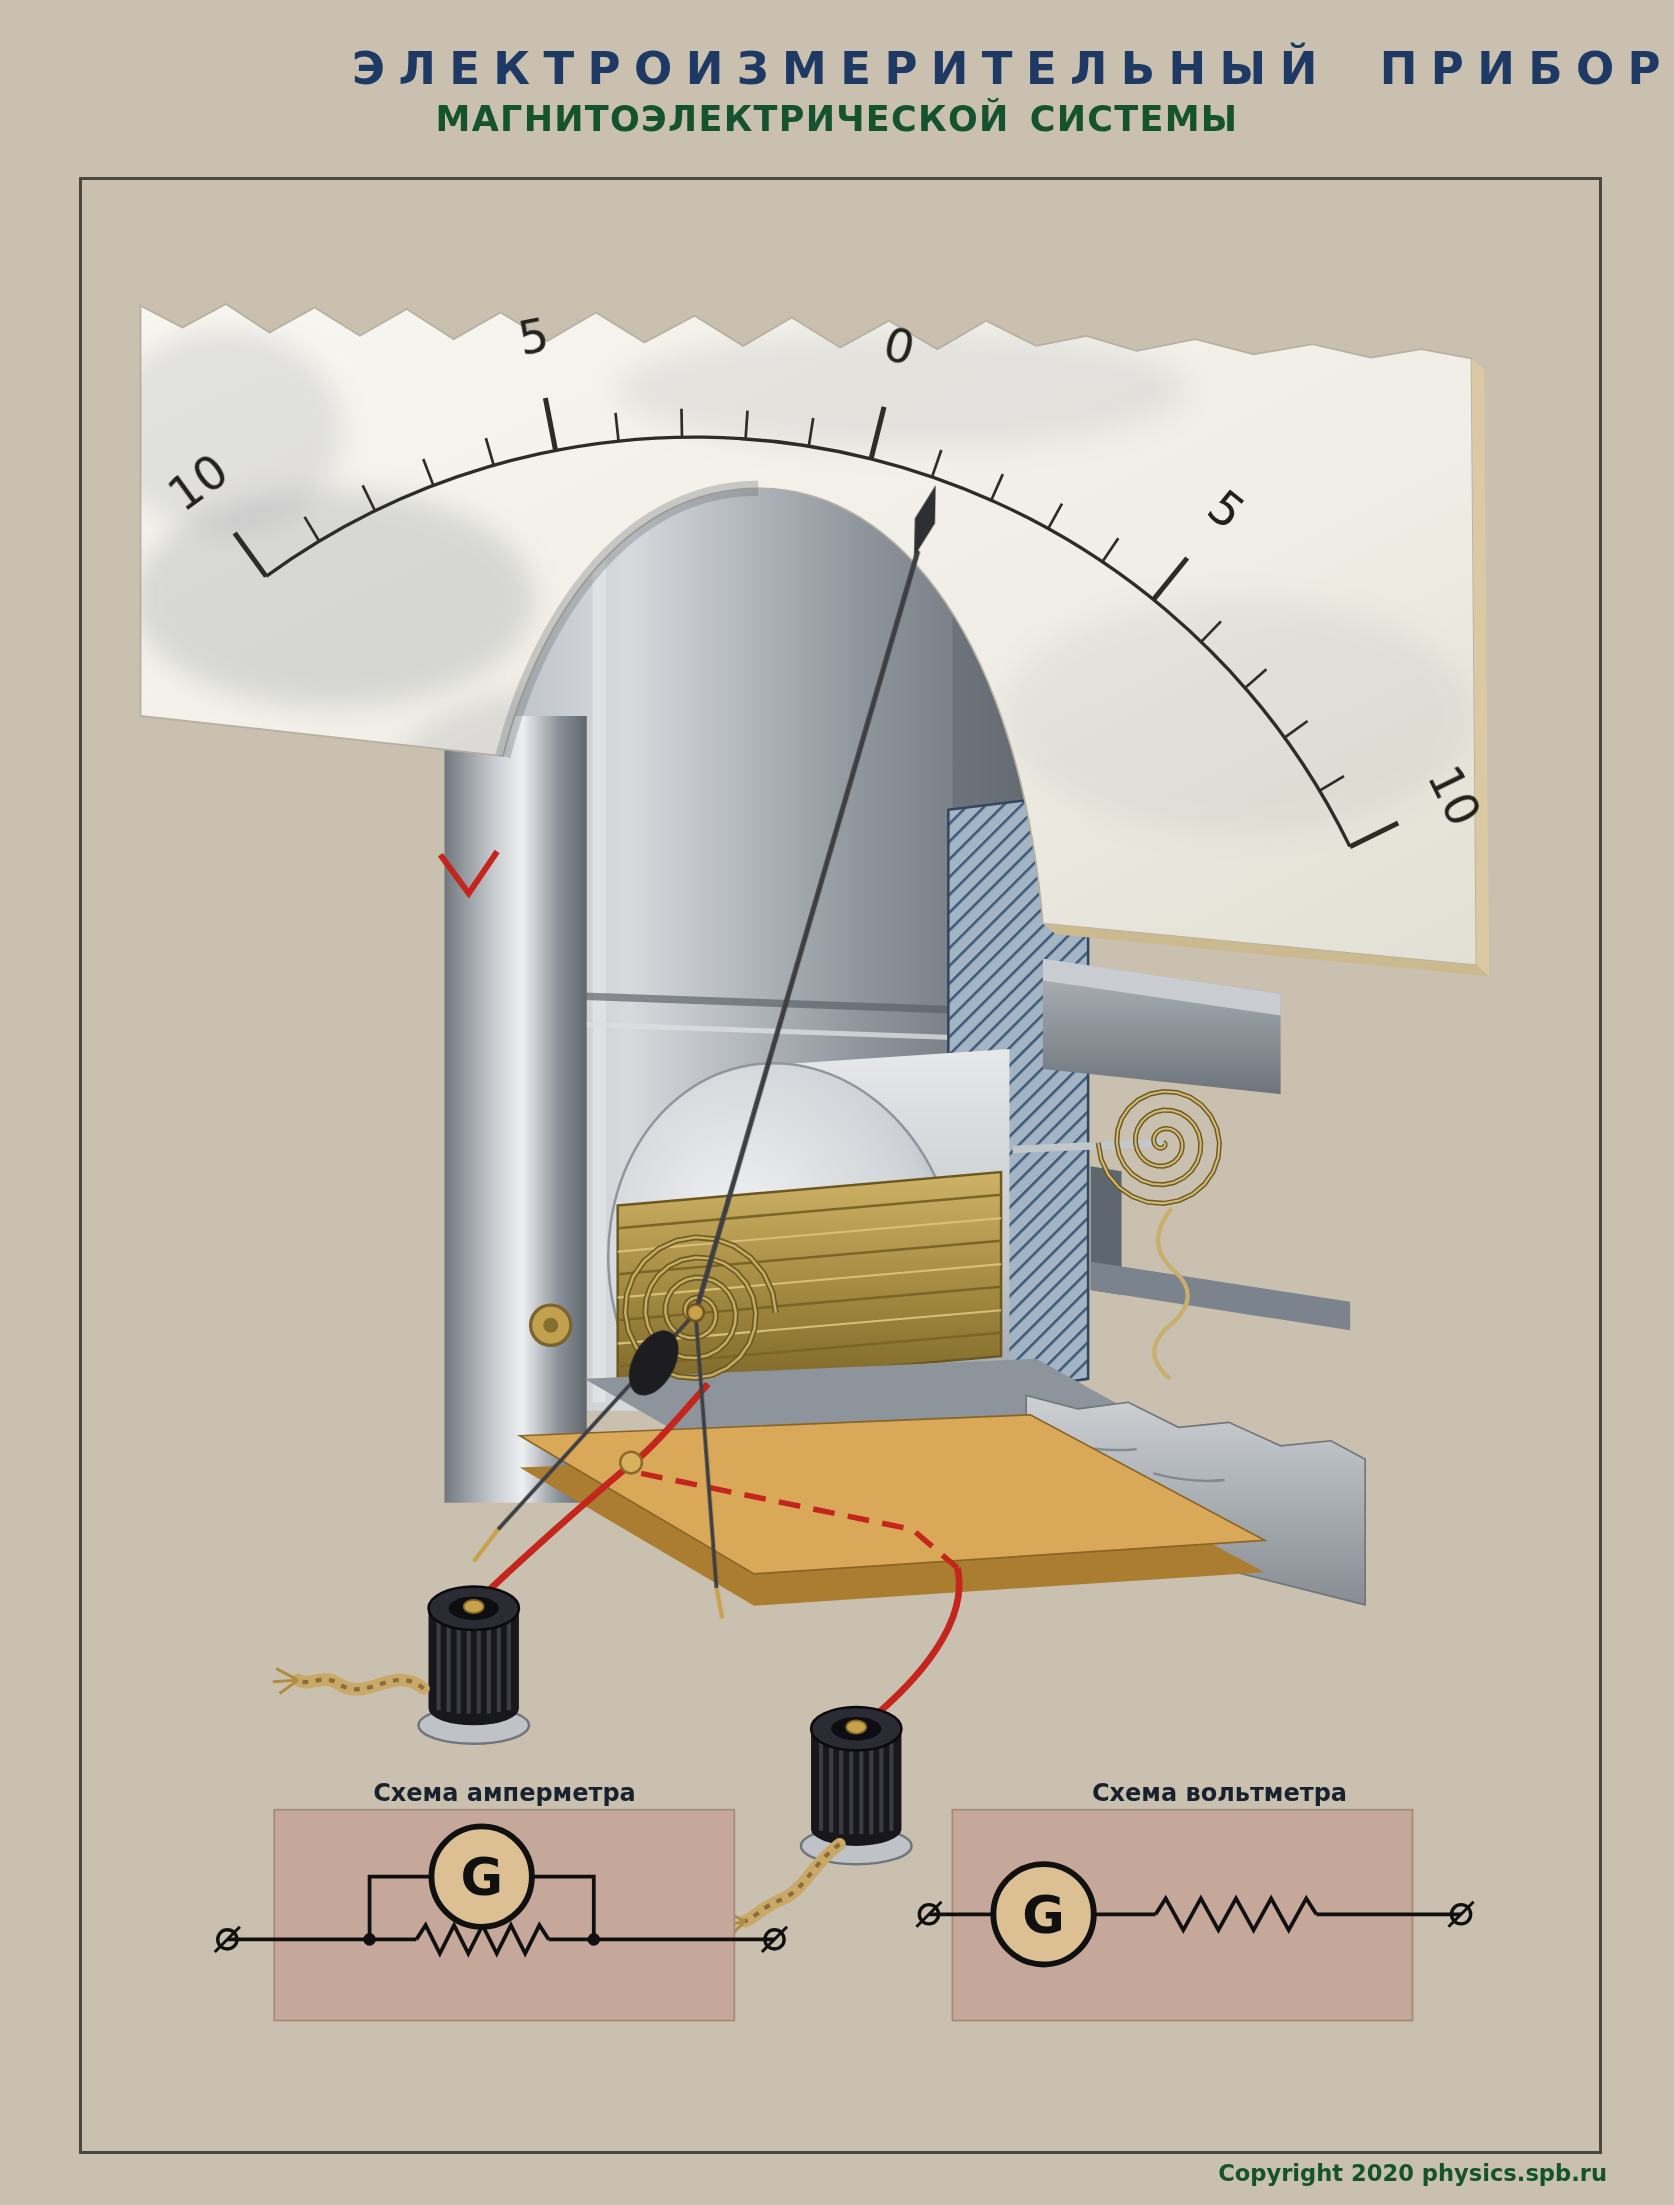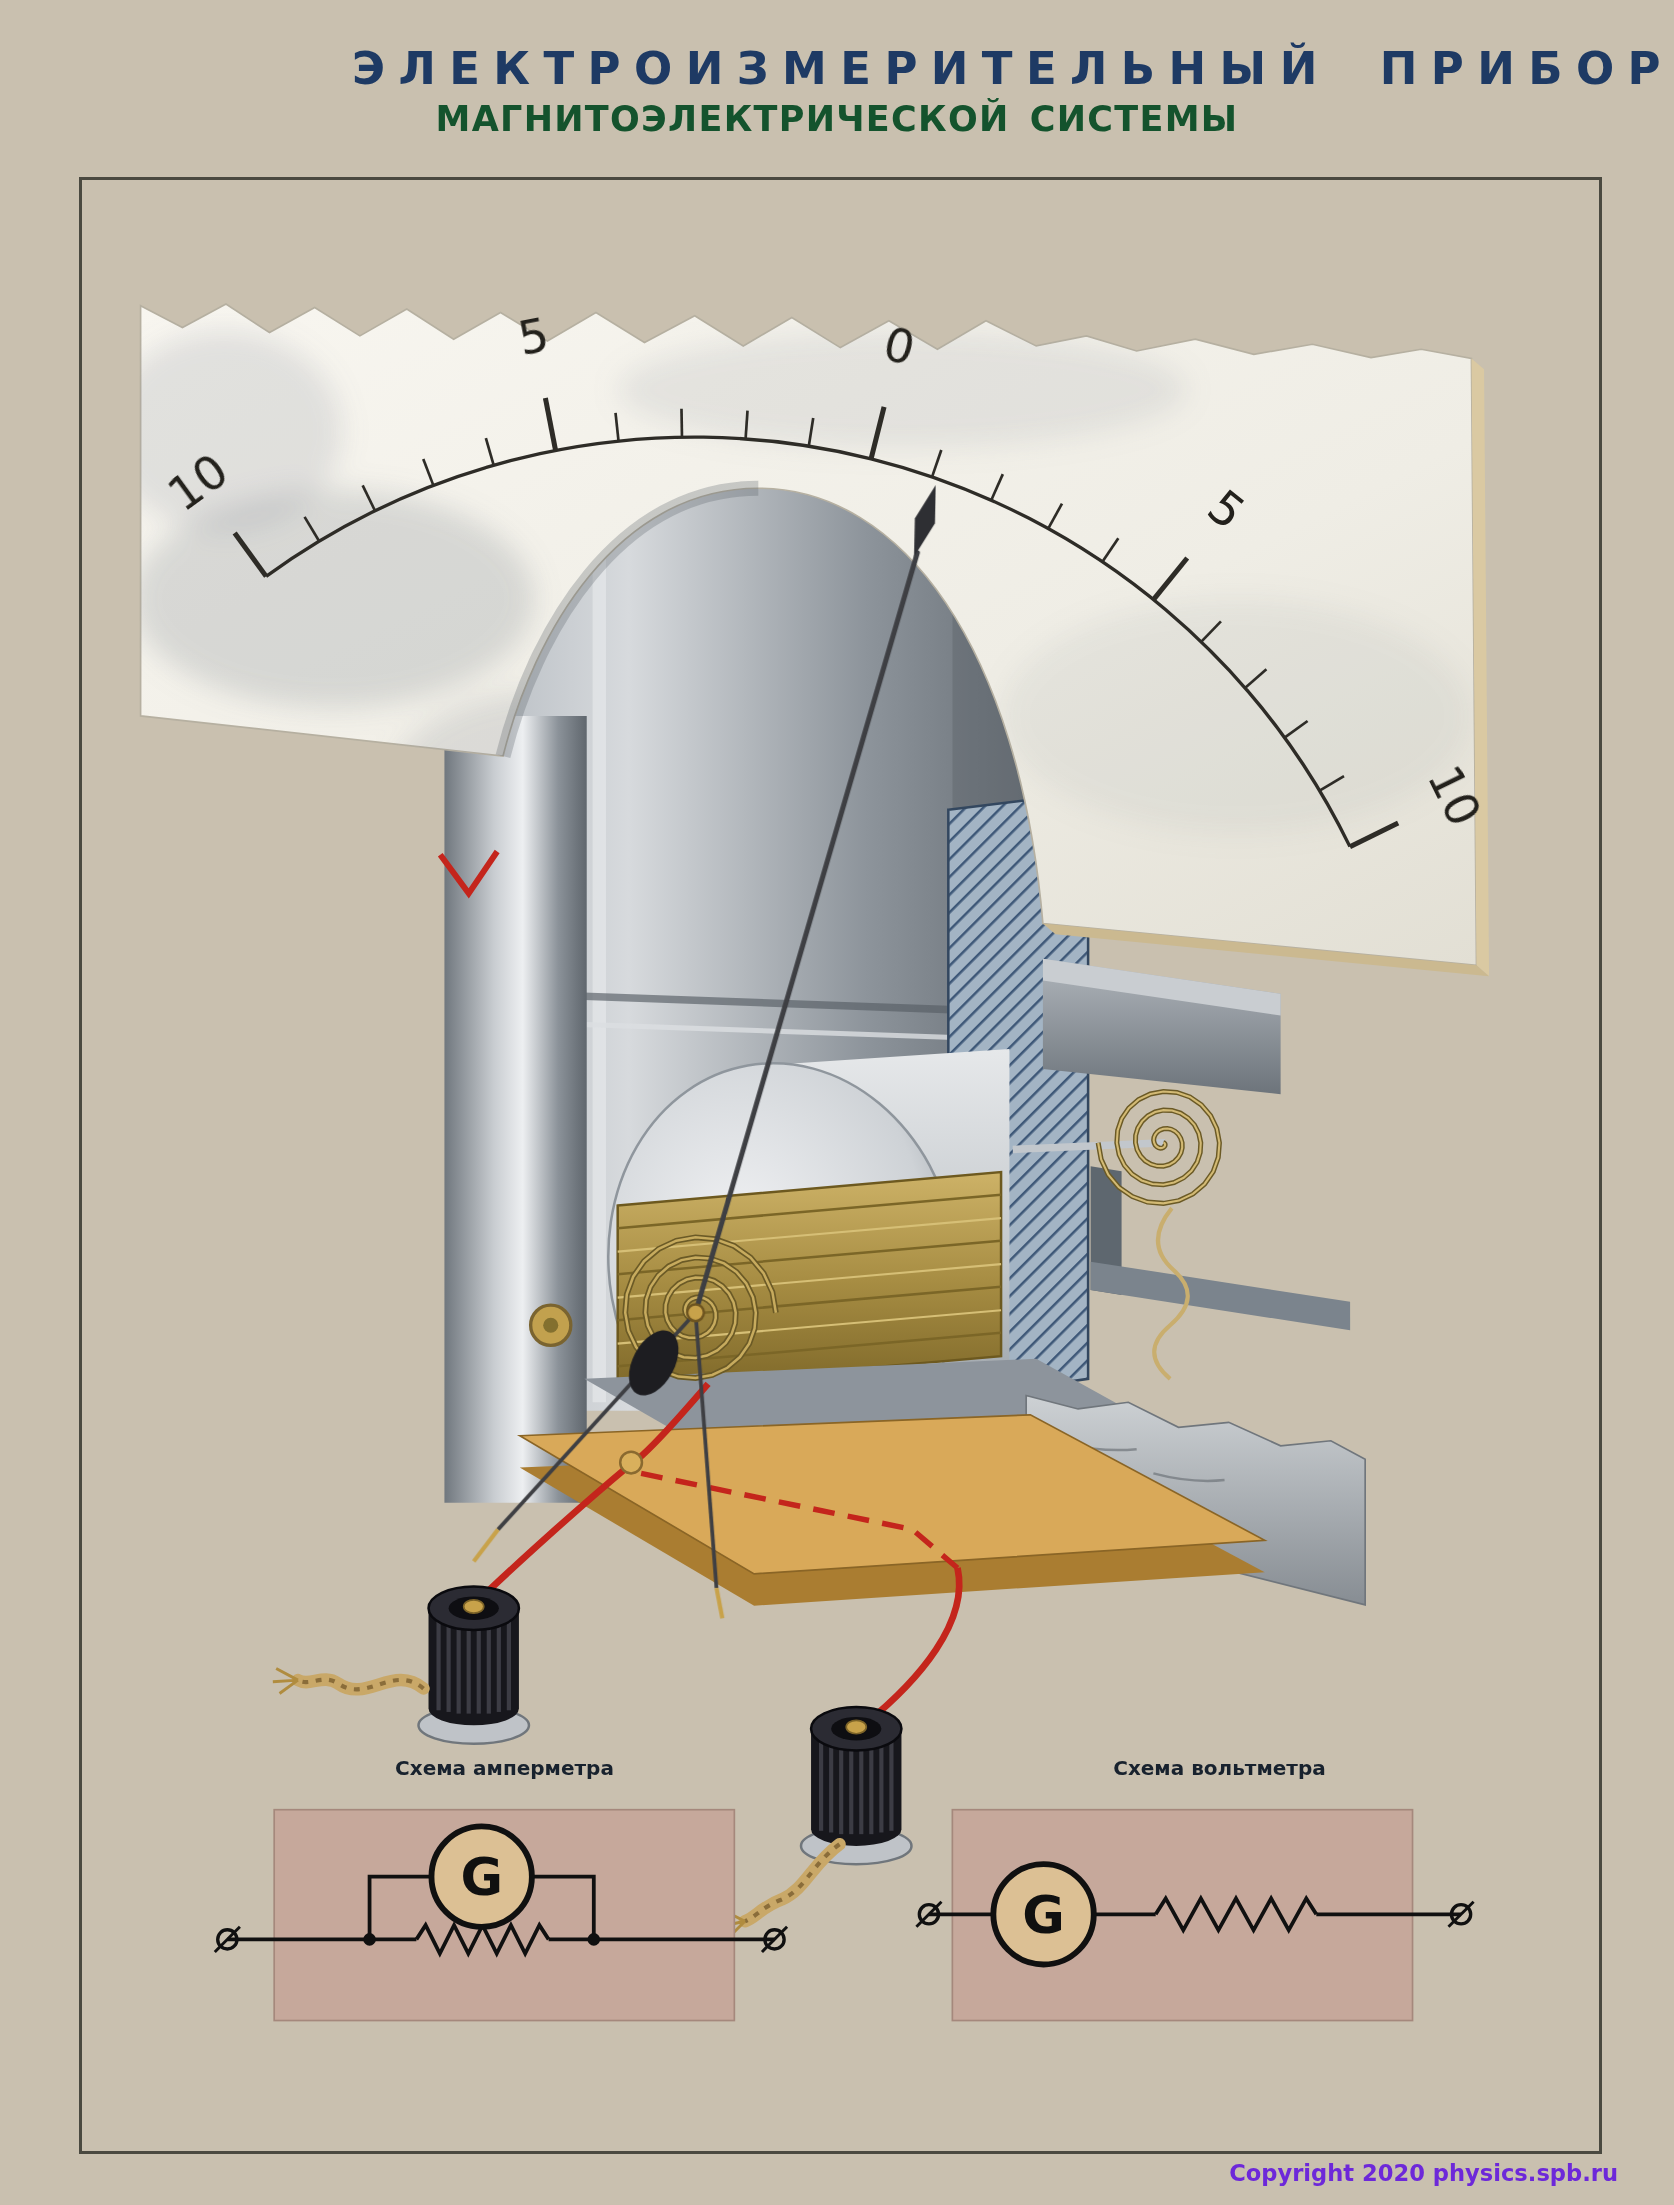--- a/index.html
+++ b/index.html
@@ -7,24 +7,24 @@
        font-family:"DejaVu Sans","Liberation Sans",sans-serif;}
   .title{position:absolute;top:11.7px;left:0;width:100%;text-align:right;
          font-size:45px;font-weight:700;letter-spacing:13.4px;word-spacing:20px;color:#1e3a64;}
   .subtitle{position:absolute;top:70px;left:0;width:100%;text-align:center;
          font-size:35px;font-weight:700;letter-spacing:1.3px;word-spacing:6.7px;color:#14532d;}
   .frame{position:absolute;left:79px;top:177px;width:1517px;height:1971px;border:3.3px solid #4a4940;}
   .instrument{position:absolute;left:0;top:0;width:1510px;height:1800px;}
   .circuit{position:absolute;width:636px;height:251px;}
   #circ-ammeter{left:121px;top:1623px;}
   #circ-voltmeter{left:795px;top:1623px;}
-  .diagram-label{position:absolute;height:33px;text-align:center;font-size:20px;font-weight:700;color:#18222e;}
+  .diagram-label{position:absolute;height:33px;text-align:center;font-size:24px;font-weight:700;color:#18222e;margin-top:23px;}
   #lbl-ammeter{left:213px;top:1576px;width:419px;}
   #lbl-voltmeter{left:928px;top:1576px;width:419px;}
-  .copyright{position:absolute;top:2160px;right:56px;font-size:22.6px;font-weight:700;color:#6d28d9;}
+  .copyright{position:absolute;top:2160px;right:67px;font-size:22.6px;font-weight:700;color:#14532d;}
   svg text{font-family:"DejaVu Sans","Liberation Sans",sans-serif;}
 </style>
 </head>
 <body>
 
 <div class="poster">
   <h1 class="title">ЭЛЕКТРОИЗМЕРИТЕЛЬНЫЙ ПРИБОР</h1>
   <h2 class="subtitle">МАГНИТОЭЛЕКТРИЧЕСКОЙ СИСТЕМЫ</h2>
 
   <div class="frame">

